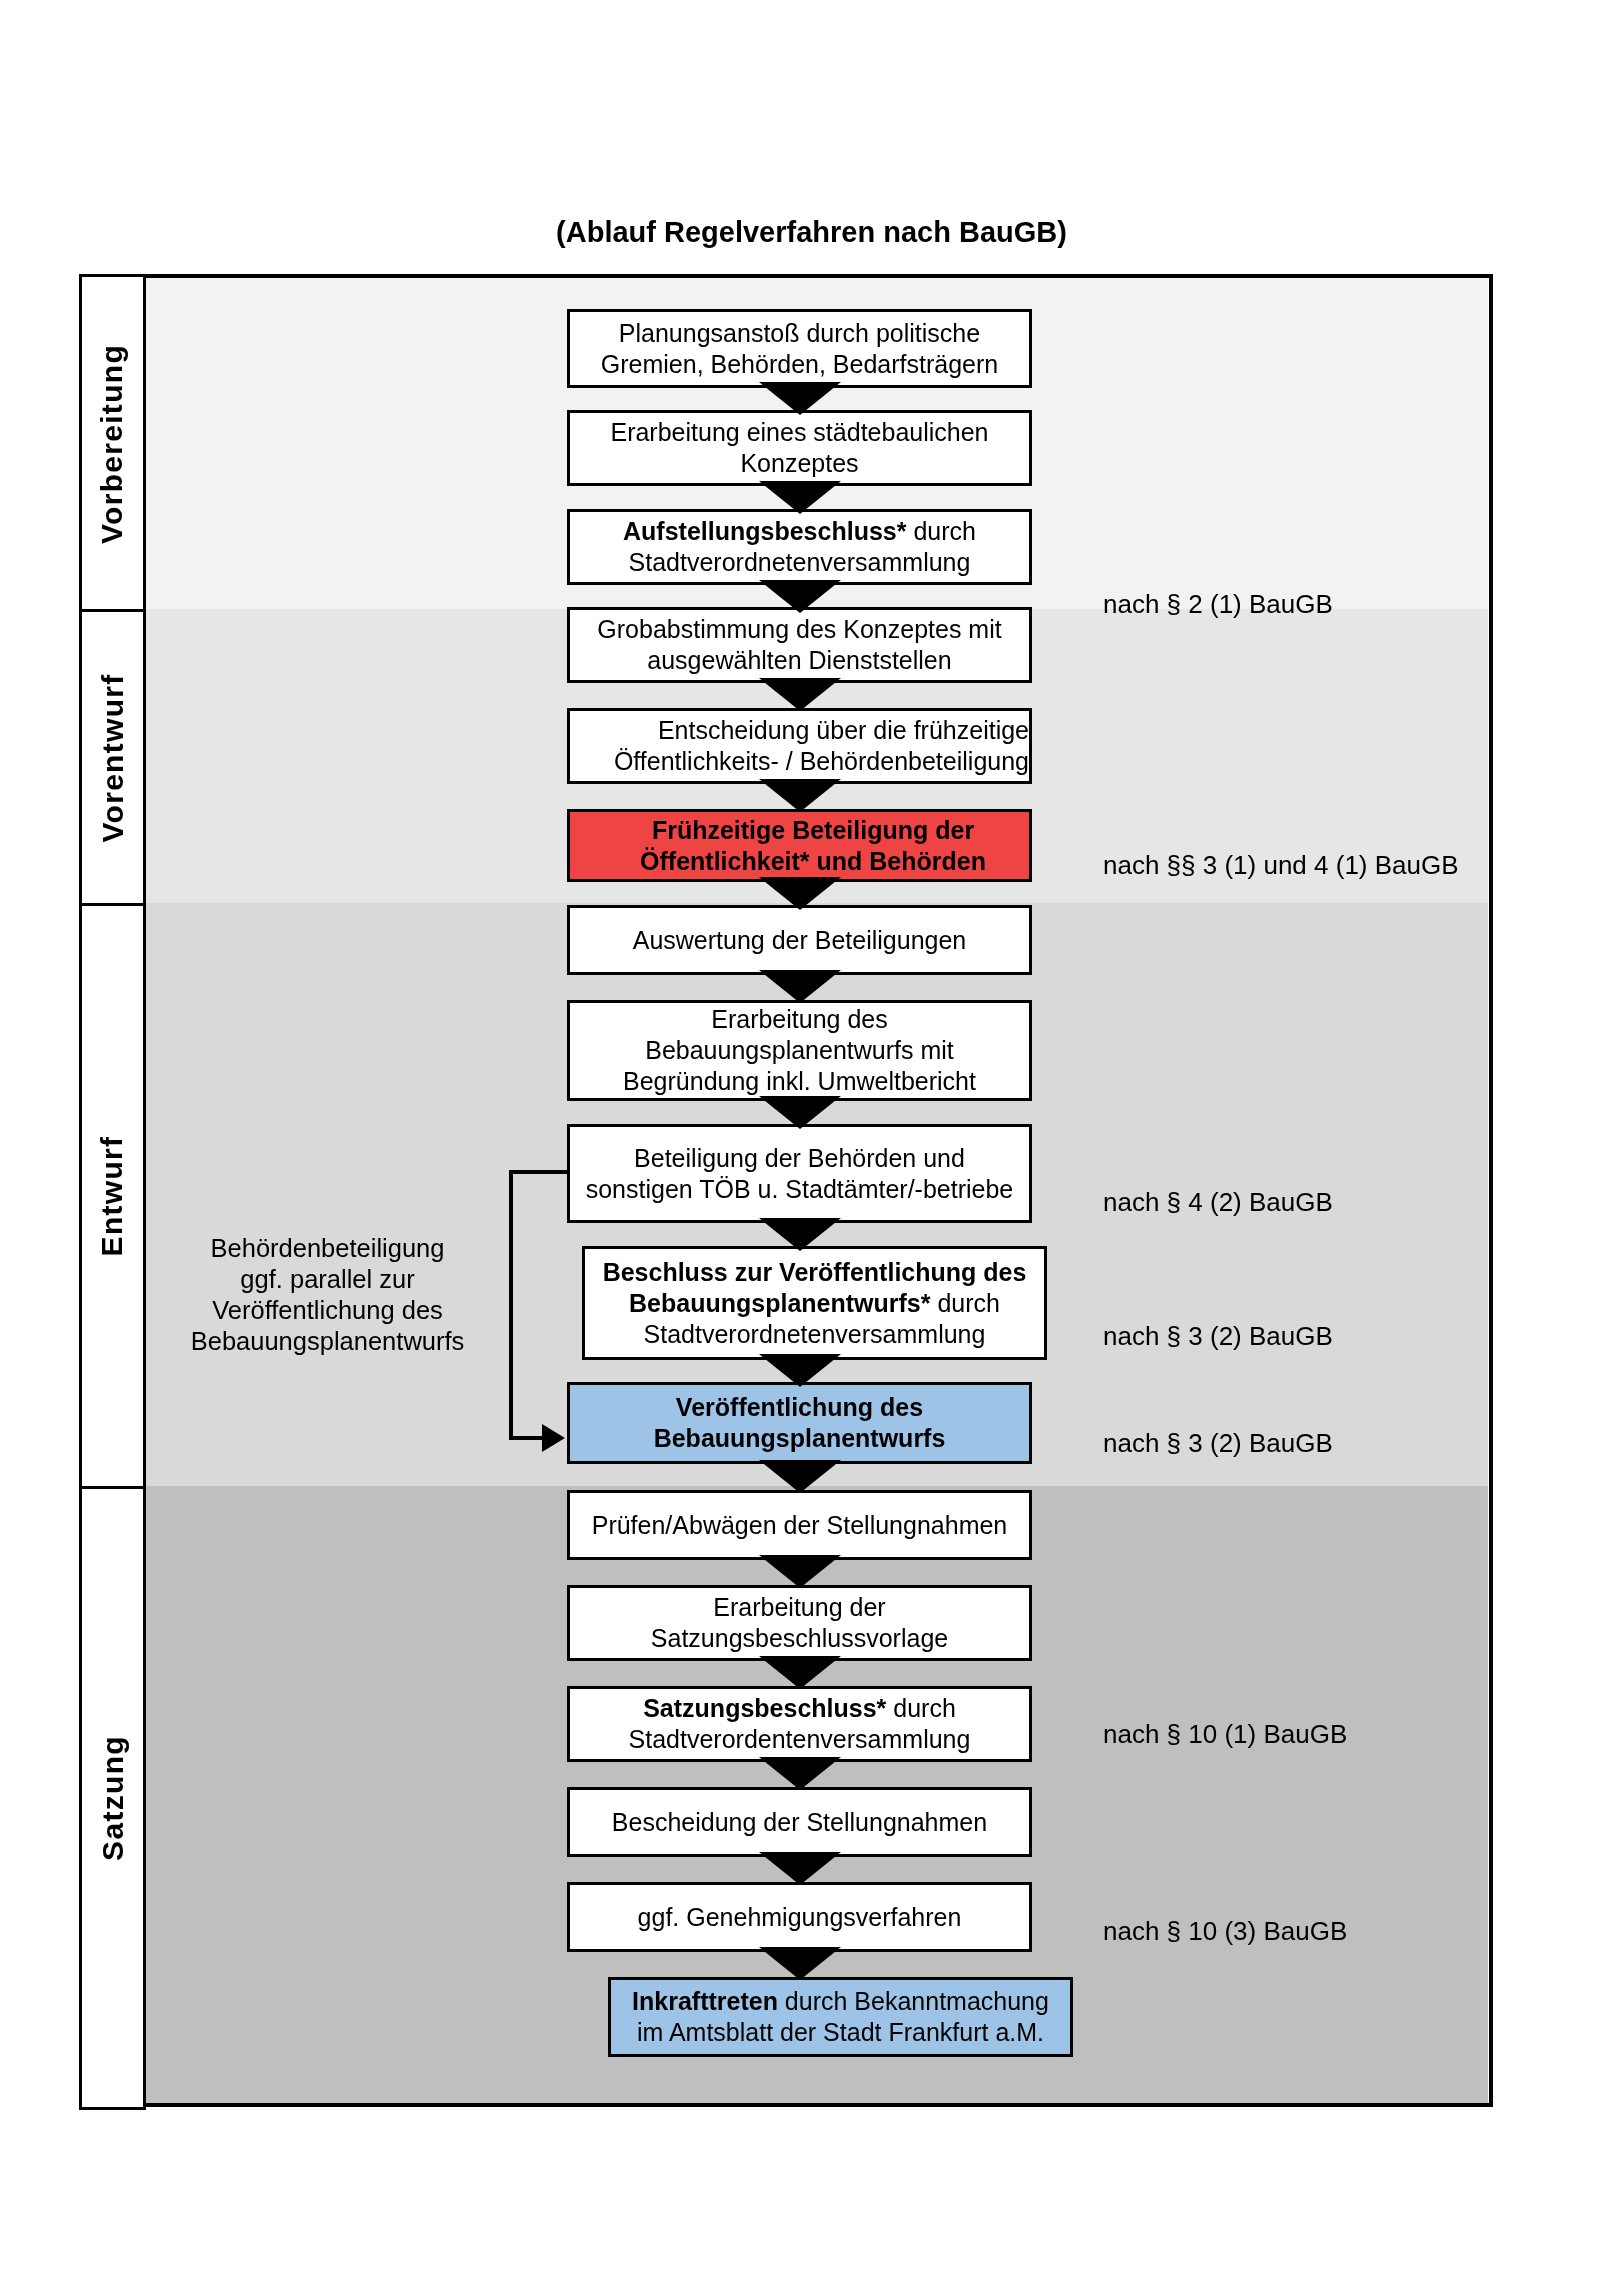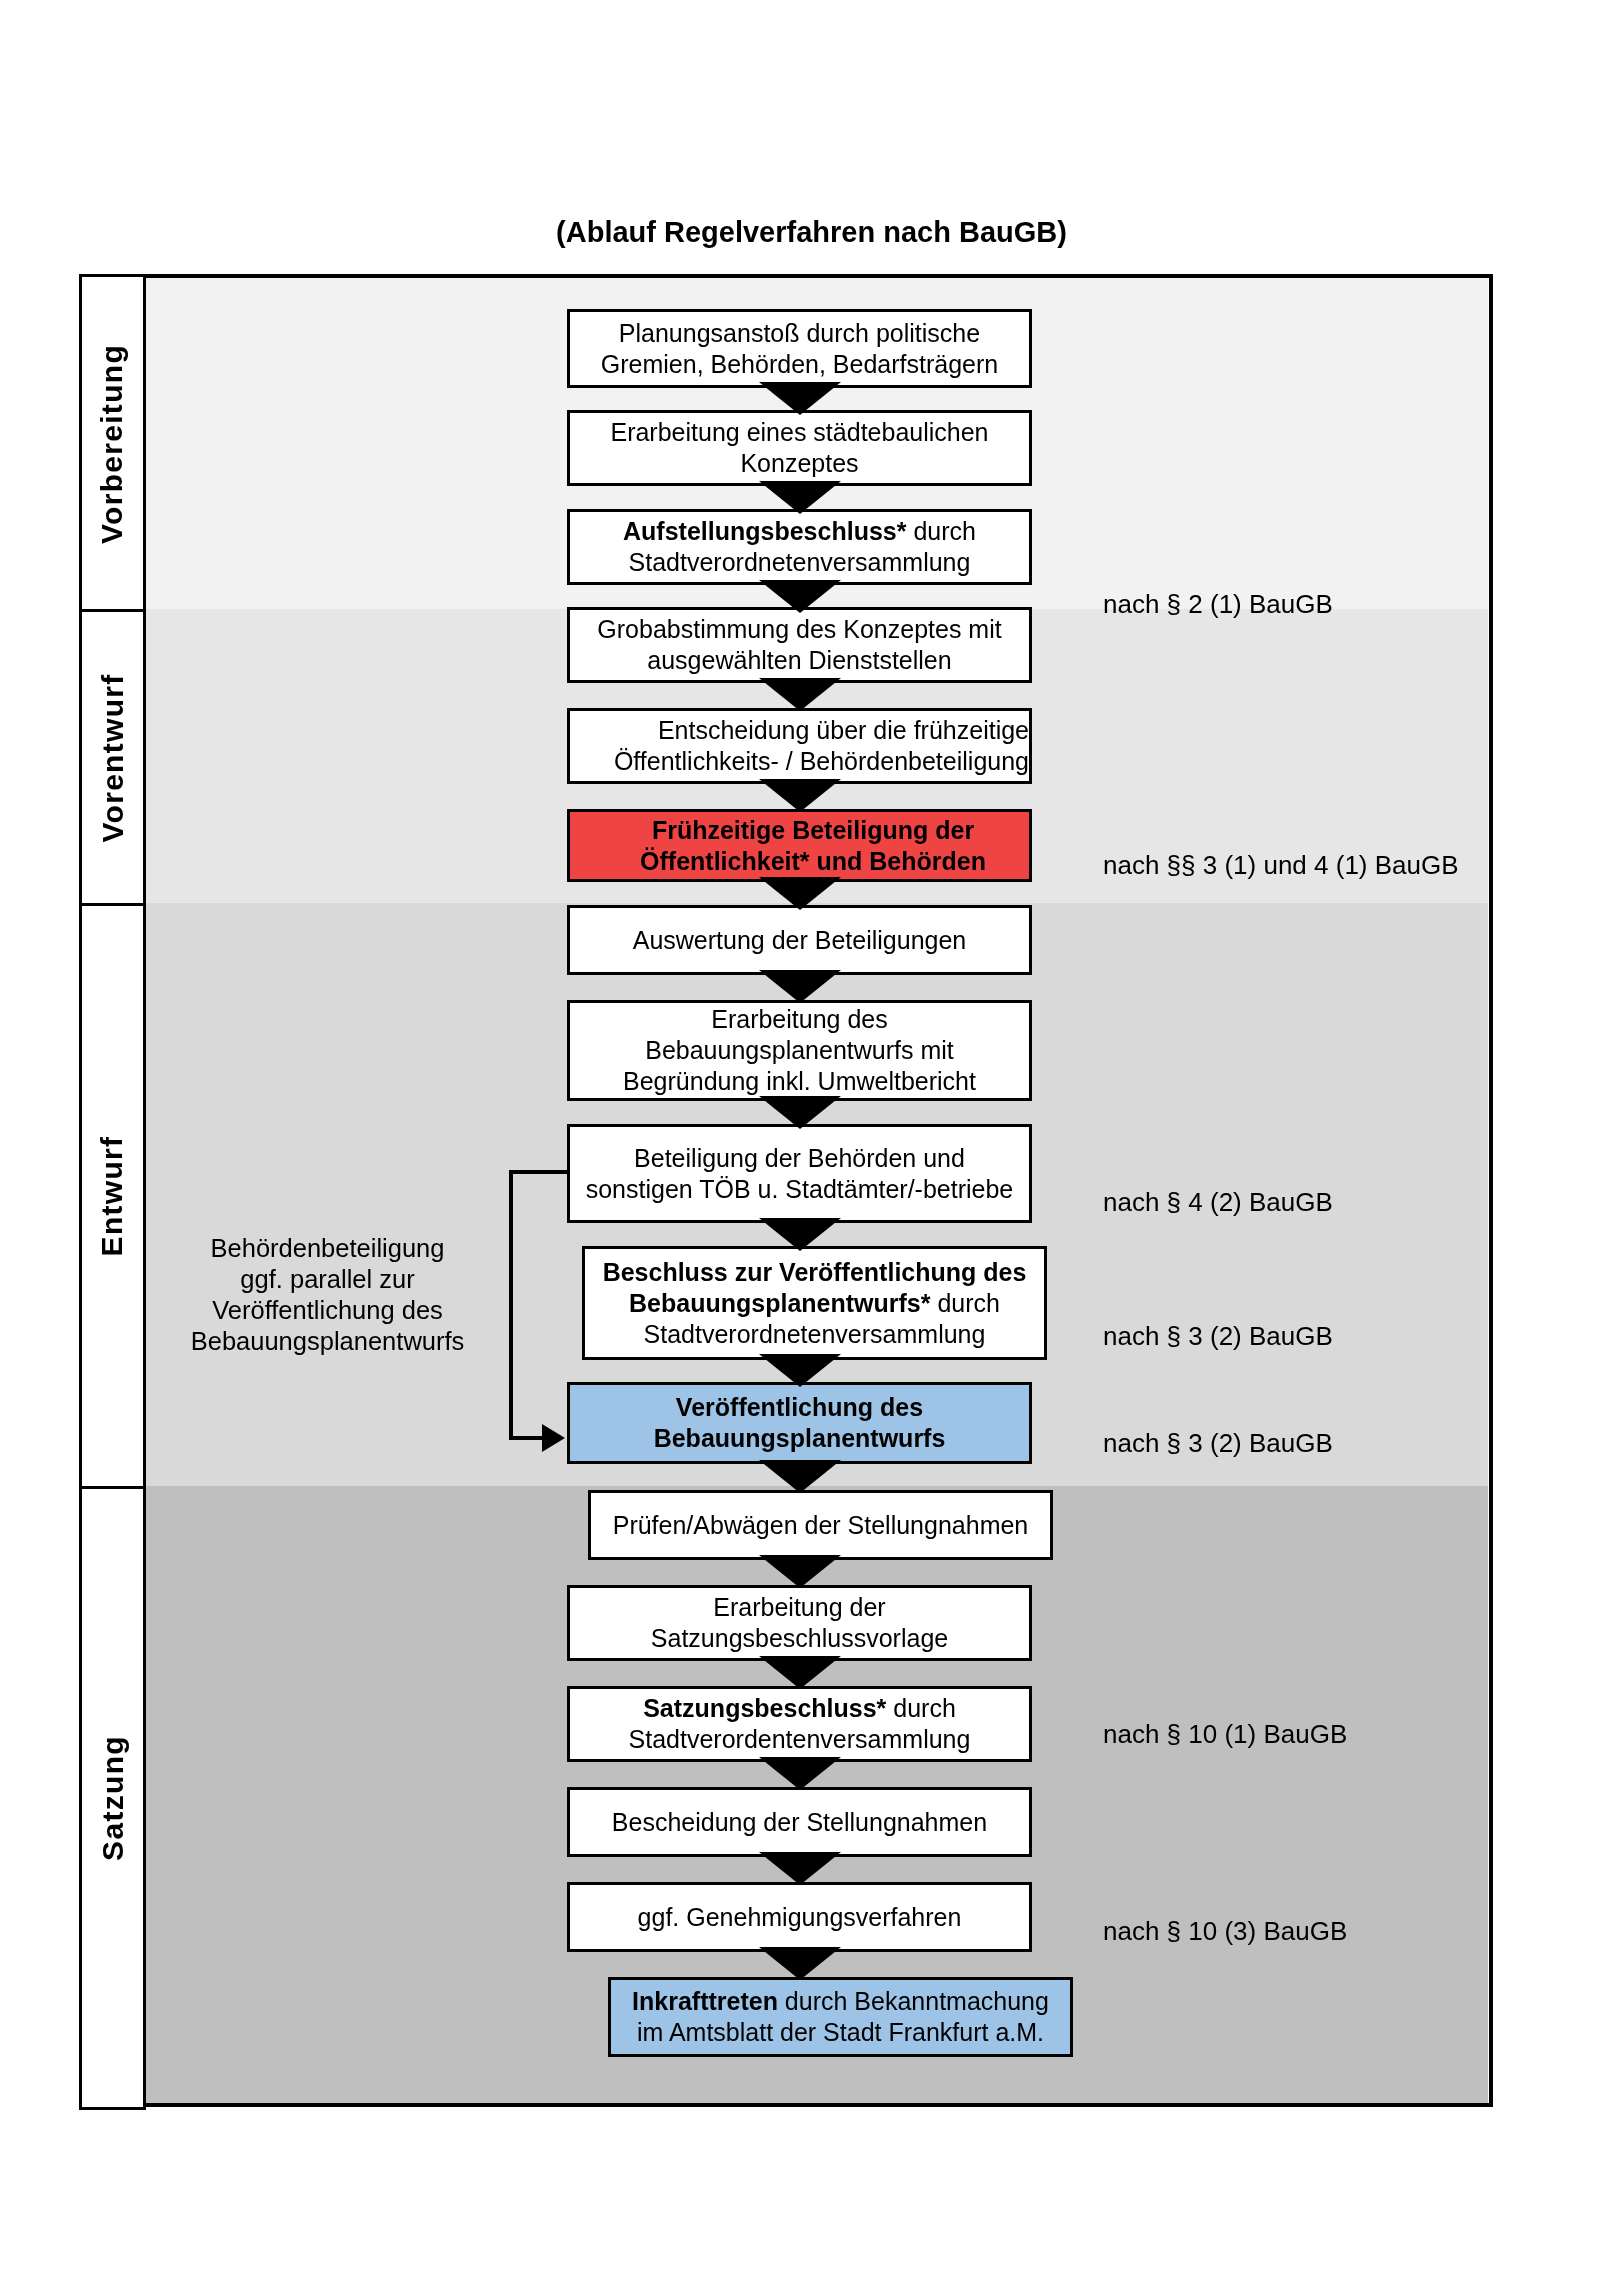--- a/index.html
+++ b/index.html
@@ -95,21 +95,21 @@
       </div>
       <div class="flow-box" style="top: 1246px; height: 114px; margin-left: 15px;">
         <div><span class="b">Beschluss zur Veröffentlichung des</span></div>
         <div><span class="b">Bebauungsplanentwurfs*</span><span> durch</span></div>
         <div><span>Stadtverordnetenversammlung</span></div>
       </div>
       <div class="flow-box" style="top: 1382px; height: 82px; background: rgb(157, 195, 230);">
         <div><span class="b">Veröffentlichung des</span></div>
         <div><span class="b">Bebauungsplanentwurfs</span></div>
       </div>
-      <div class="flow-box" style="top: 1490px; height: 70px; margin-left: 21px;">
+      <div class="flow-box" style="top: 1490px; height: 70px;">
         <div><span>Prüfen/Abwägen der Stellungnahmen</span></div>
       </div>
       <div class="flow-box" style="top: 1585px; height: 76px;">
         <div><span>Erarbeitung der</span></div>
         <div><span>Satzungsbeschlussvorlage</span></div>
       </div>
       <div class="flow-box" style="top: 1686px; height: 76px;">
         <div><span class="b">Satzungsbeschluss*</span><span> durch</span></div>
         <div><span>Stadtverordentenversammlung</span></div>
       </div>

